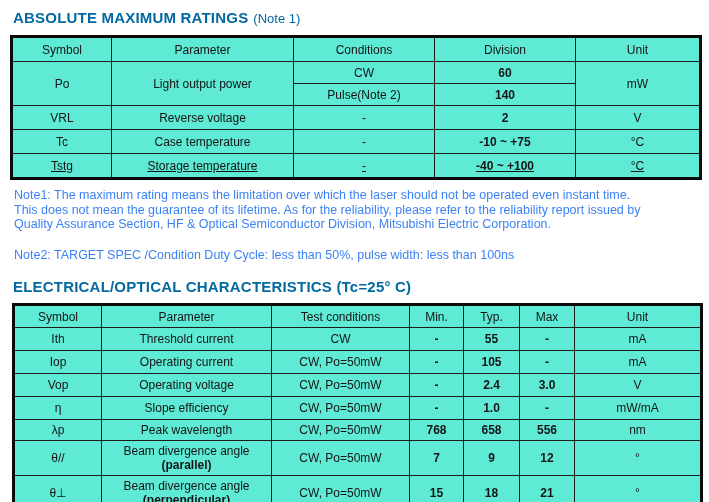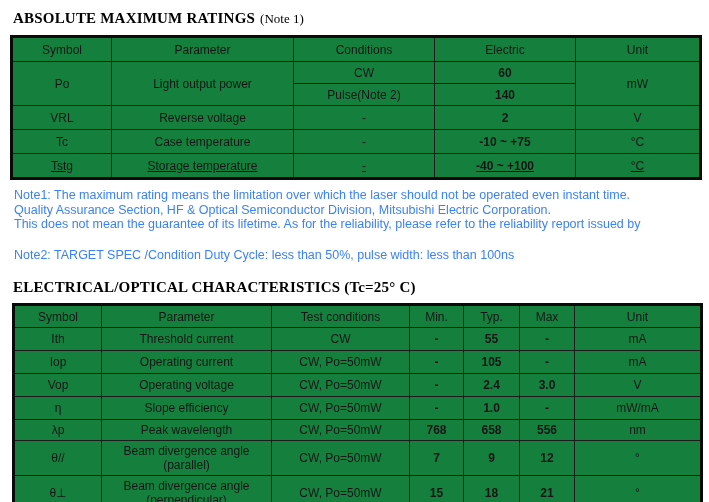--- a/index.html
+++ b/index.html
@@ -6,28 +6,28 @@
   html,body { background:#ffffff; }
   body {
     width:709px; height:502px; overflow:hidden;
     font-family:"Liberation Sans", sans-serif;
     color:#111111;
   }
   .page { position:relative; width:709px; height:502px; padding:8px 10px 0 10px; background:#ffffff; }
 
   .sec-title {
     font-size:15px; font-weight:bold; line-height:18px;
-    margin:1px 0 7px 3px; letter-spacing:0.2px; color:#000000;font-family:Liberation Serif, serif;
+    margin:1px 0 7px 3px; letter-spacing:0.2px; color:#0369a1;
   }
   .sec-title .note-ref { font-weight:normal; font-size:13px; letter-spacing:0; margin-left:5px; }
 
   table {
     border-collapse:collapse; table-layout:fixed;
     border:3px solid #0a0a0a;
-    background:#15803d;
+    background:#5eead4;
   }
   th, td {
     border:1px solid #1c1c1c;
     text-align:center; vertical-align:middle;
     font-size:12px; font-weight:normal; color:#151515;
     padding:1px 3px; line-height:14px;
   }
   .b { font-weight:bold; }
 
   
@@ -45,21 +45,21 @@
 
   
   .sec2-title { margin-top:16px; }
 
   
   .t2 { width:688px; margin-left:2px; }
   .t2 .r-head { height:23px; }
   .t2 .r-std  { height:23px; }
   .t2 .r-wl   { height:21px; }
   .t2 .r-tall { height:35px; }
-  .param-line2 { display:block; }
+  .param-line2 { display:block;font-weight:bold; }
 </style>
 </head>
 <body>
 
 <div class="page">
 
   <div class="sec-title">
     <span>ABSOLUTE MAXIMUM RATINGS</span><span class="note-ref">(Note 1)</span>
   </div>
 
@@ -69,21 +69,21 @@
         <col style="width:182px">
         <col style="width:141px">
         <col style="width:141px">
         <col style="width:125px">
     </colgroup>
     <thead>
       <tr class="r-head">
         <th>Symbol</th>
         <th>Parameter</th>
         <th>Conditions</th>
-        <th>Electric</th>
+        <th>Division</th>
         <th>Unit</th>
       </tr>
     </thead>
     <tbody>
       <tr class="r-cw">
         <td rowspan="2">Po</td>
         <td rowspan="2">Light output power</td>
         <td>CW</td>
         <td class="b">60</td>
         <td rowspan="2">mW</td>
@@ -111,22 +111,22 @@
         <td>Storage temperature</td>
         <td>-</td>
         <td class="b">-40  ~  +100</td>
         <td>°C</td>
       </tr>
     </tbody>
   </table>
 
   <div class="notes">
     <div class="line">Note1: The maximum rating means the limitation over which the laser should not be operated even instant time.</div>
+    <div class="line">This does not mean the guarantee of its lifetime. As for the reliability, please refer to the reliability report issued by</div>
     <div class="line">Quality Assurance Section, HF &amp; Optical Semiconductor Division, Mitsubishi Electric Corporation.</div>
-    <div class="line">This does not mean the guarantee of its lifetime. As for the reliability, please refer to the reliability report issued by</div>
     <div class="line note2">Note2: TARGET SPEC /Condition   Duty Cycle: less than 50%, pulse width:  less than 100ns</div>
   </div>
 
   <div class="sec-title sec2-title">
     <span>ELECTRICAL/OPTICAL CHARACTERISTICS (Tc=25° C)</span>
   </div>
 
   <table class="t2">
     <colgroup>
       <col style="width:88px">

